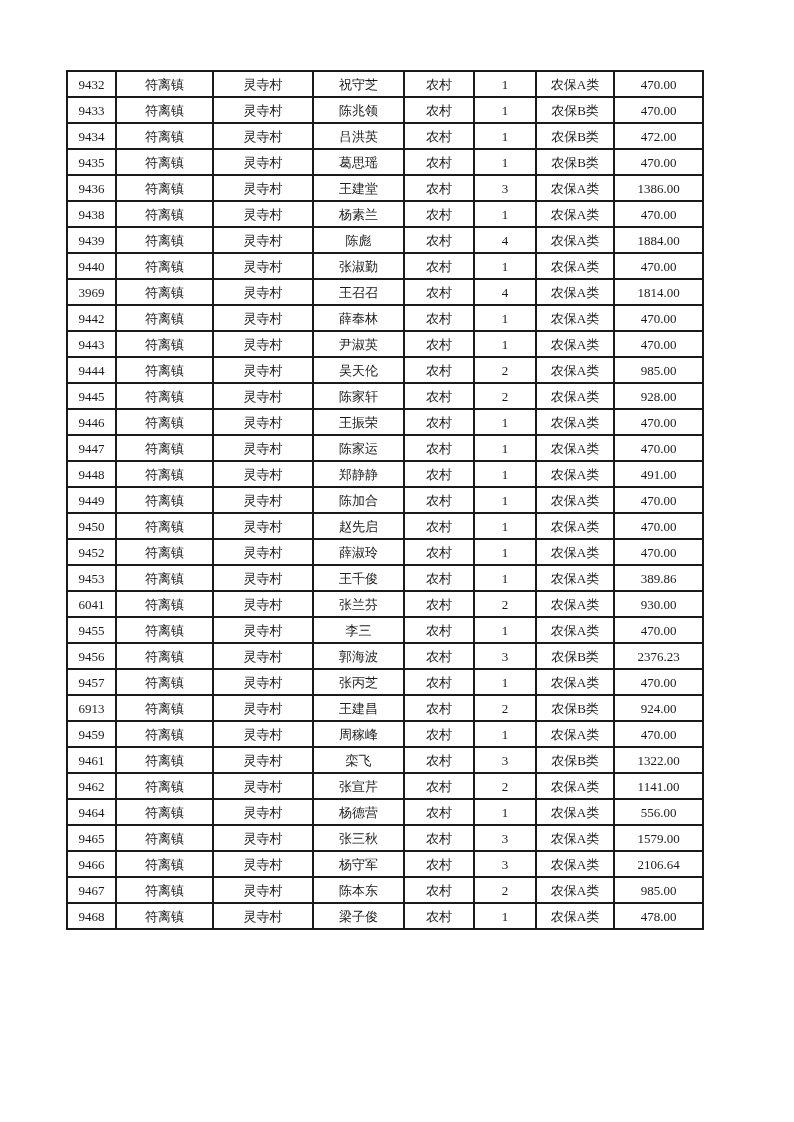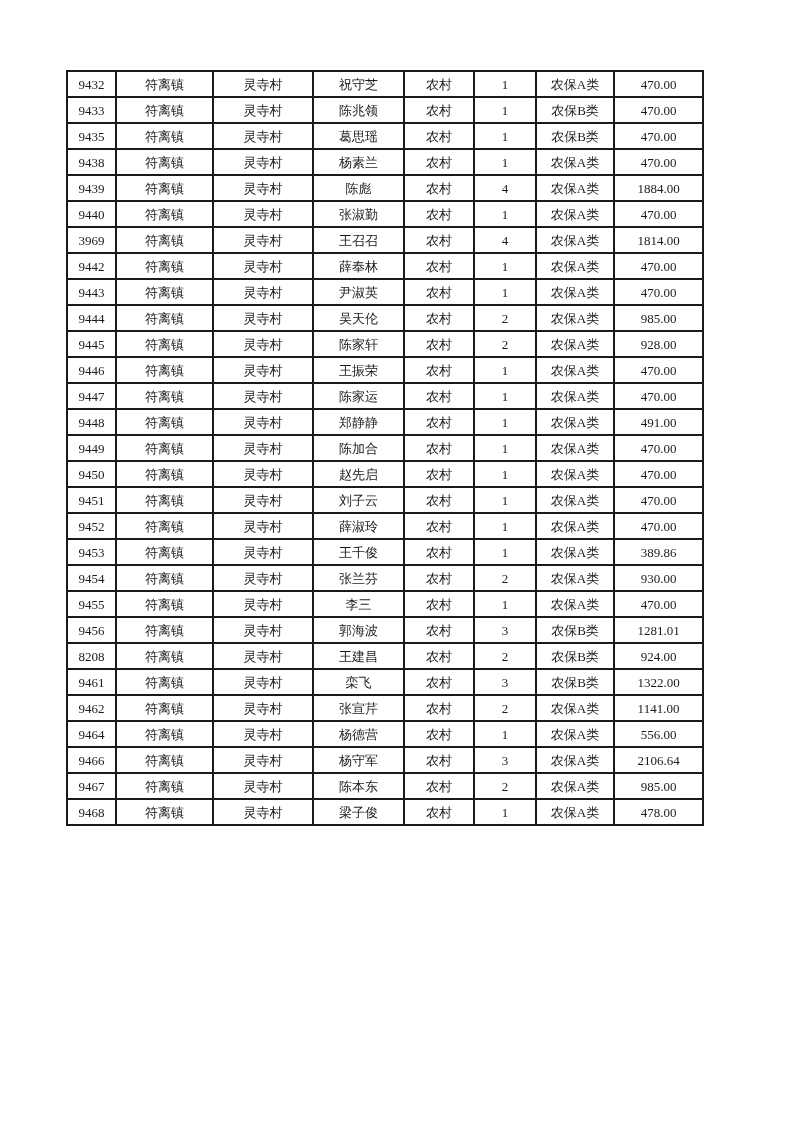--- a/index.html
+++ b/index.html
@@ -76,30 +76,50 @@
           <td>9433</td>
           <td>符离镇</td>
           <td>灵寺村</td>
           <td>陈兆领</td>
           <td>农村</td>
           <td>1</td>
           <td>农保B类</td>
           <td>470.00</td>
         </tr>
         <tr>
+          <td>9434</td>
+          <td>符离镇</td>
+          <td>灵寺村</td>
+          <td>吕洪英</td>
+          <td>农村</td>
+          <td>1</td>
+          <td>农保B类</td>
+          <td>472.00</td>
+        </tr>
+        <tr>
           <td>9435</td>
           <td>符离镇</td>
           <td>灵寺村</td>
           <td>葛思瑶</td>
           <td>农村</td>
           <td>1</td>
           <td>农保B类</td>
           <td>470.00</td>
         </tr>
         <tr>
+          <td>9436</td>
+          <td>符离镇</td>
+          <td>灵寺村</td>
+          <td>王建堂</td>
+          <td>农村</td>
+          <td>3</td>
+          <td>农保A类</td>
+          <td>1386.00</td>
+        </tr>
+        <tr>
           <td>9438</td>
           <td>符离镇</td>
           <td>灵寺村</td>
           <td>杨素兰</td>
           <td>农村</td>
           <td>1</td>
           <td>农保A类</td>
           <td>470.00</td>
         </tr>
         <tr>
@@ -216,51 +236,41 @@
           <td>9450</td>
           <td>符离镇</td>
           <td>灵寺村</td>
           <td>赵先启</td>
           <td>农村</td>
           <td>1</td>
           <td>农保A类</td>
           <td>470.00</td>
         </tr>
         <tr>
-          <td>9451</td>
-          <td>符离镇</td>
-          <td>灵寺村</td>
-          <td>刘子云</td>
-          <td>农村</td>
-          <td>1</td>
-          <td>农保A类</td>
-          <td>470.00</td>
-        </tr>
-        <tr>
           <td>9452</td>
           <td>符离镇</td>
           <td>灵寺村</td>
           <td>薛淑玲</td>
           <td>农村</td>
           <td>1</td>
           <td>农保A类</td>
           <td>470.00</td>
         </tr>
         <tr>
           <td>9453</td>
           <td>符离镇</td>
           <td>灵寺村</td>
           <td>王千俊</td>
           <td>农村</td>
           <td>1</td>
           <td>农保A类</td>
           <td>389.86</td>
         </tr>
         <tr>
-          <td>9454</td>
+          <td>6041</td>
           <td>符离镇</td>
           <td>灵寺村</td>
           <td>张兰芬</td>
           <td>农村</td>
           <td>2</td>
           <td>农保A类</td>
           <td>930.00</td>
         </tr>
         <tr>
           <td>9455</td>
@@ -273,33 +283,53 @@
           <td>470.00</td>
         </tr>
         <tr>
           <td>9456</td>
           <td>符离镇</td>
           <td>灵寺村</td>
           <td>郭海波</td>
           <td>农村</td>
           <td>3</td>
           <td>农保B类</td>
-          <td>1281.01</td>
-        </tr>
-        <tr>
-          <td>8208</td>
+          <td>2376.23</td>
+        </tr>
+        <tr>
+          <td>9457</td>
+          <td>符离镇</td>
+          <td>灵寺村</td>
+          <td>张丙芝</td>
+          <td>农村</td>
+          <td>1</td>
+          <td>农保A类</td>
+          <td>470.00</td>
+        </tr>
+        <tr>
+          <td>6913</td>
           <td>符离镇</td>
           <td>灵寺村</td>
           <td>王建昌</td>
           <td>农村</td>
           <td>2</td>
           <td>农保B类</td>
           <td>924.00</td>
         </tr>
         <tr>
+          <td>9459</td>
+          <td>符离镇</td>
+          <td>灵寺村</td>
+          <td>周稼峰</td>
+          <td>农村</td>
+          <td>1</td>
+          <td>农保A类</td>
+          <td>470.00</td>
+        </tr>
+        <tr>
           <td>9461</td>
           <td>符离镇</td>
           <td>灵寺村</td>
           <td>栾飞</td>
           <td>农村</td>
           <td>3</td>
           <td>农保B类</td>
           <td>1322.00</td>
         </tr>
         <tr>
@@ -314,20 +344,30 @@
         </tr>
         <tr>
           <td>9464</td>
           <td>符离镇</td>
           <td>灵寺村</td>
           <td>杨德营</td>
           <td>农村</td>
           <td>1</td>
           <td>农保A类</td>
           <td>556.00</td>
+        </tr>
+        <tr>
+          <td>9465</td>
+          <td>符离镇</td>
+          <td>灵寺村</td>
+          <td>张三秋</td>
+          <td>农村</td>
+          <td>3</td>
+          <td>农保A类</td>
+          <td>1579.00</td>
         </tr>
         <tr>
           <td>9466</td>
           <td>符离镇</td>
           <td>灵寺村</td>
           <td>杨守军</td>
           <td>农村</td>
           <td>3</td>
           <td>农保A类</td>
           <td>2106.64</td>

